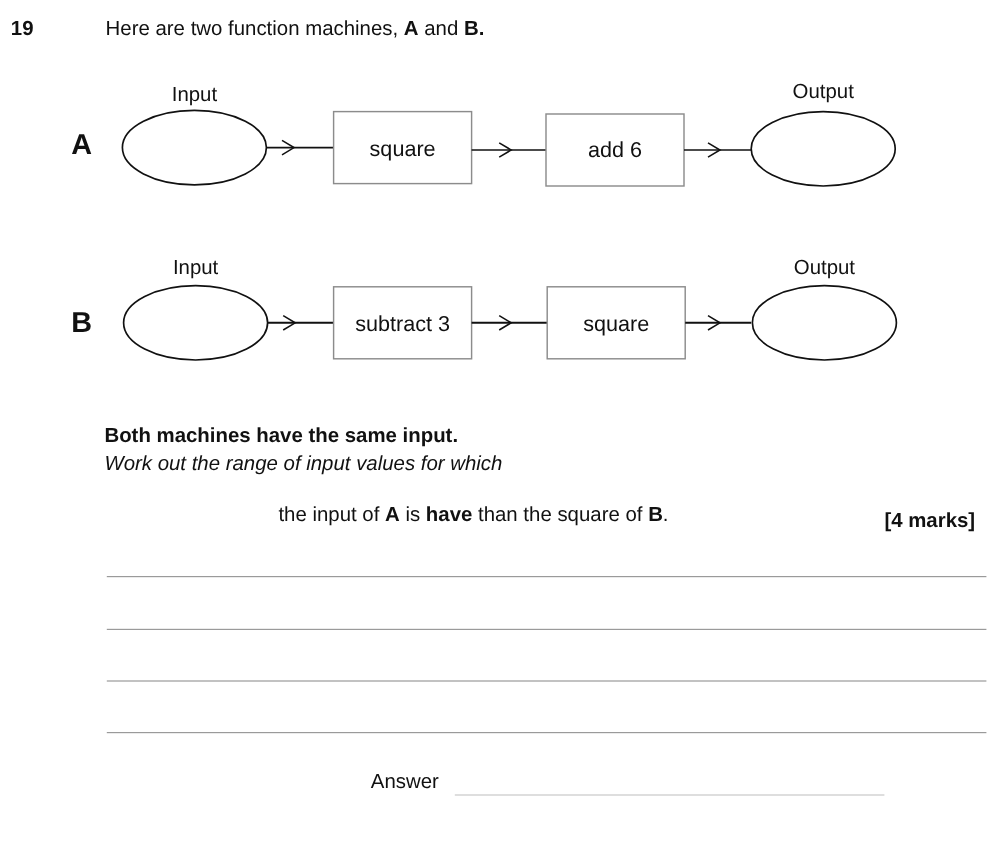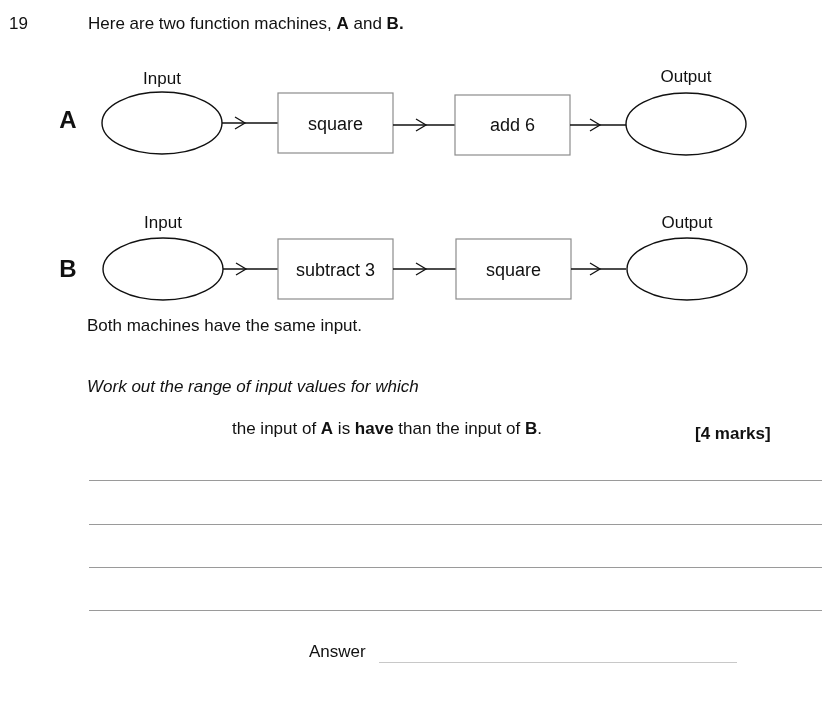--- a/index.html
+++ b/index.html
@@ -11,21 +11,21 @@
       width: 836px;
       height: 716px;
       position: relative;
       overflow: hidden;
       font-family: "Liberation Sans", sans-serif;
       color: #111111;
     }
     .abs { position: absolute; }
     .qnum {
       left: 9px; top: 14px;
-      font-size: 17px; font-weight: normal; text-align: center;
+      font-size: 17px; font-weight: bold; text-align: center;
     }
     .intro {
       left: 88px; top: 14px;
       font-size: 17px;
     }
     .intro b, .cond b { font-weight: bold; }
     .diagram {
       left: 0; top: 0;
     }
     .diagram text {
@@ -88,24 +88,24 @@
     <polyline points="416,263 426,269 416,275" fill="none" stroke="#111" stroke-width="1.3"></polyline>
     <rect x="456" y="239" width="115" height="60" fill="#fff" stroke="#8c8c8c" stroke-width="1.2"></rect>
     <text x="513.5" y="276" font-size="18" text-anchor="middle" fill="#111">square</text>
     <line x1="571" y1="269" x2="626" y2="269" stroke="#111" stroke-width="1.6"></line>
     <polyline points="590,263 600,269 590,275" fill="none" stroke="#111" stroke-width="1.3"></polyline>
     <text x="687" y="228" font-size="17" text-anchor="middle" fill="#111">Output</text>
     <ellipse cx="687" cy="269" rx="60" ry="31" fill="#fff" stroke="#111" stroke-width="1.4"></ellipse>
   </g>
 </svg>
 
-<div class="abs body-text" style="left:87px; top:316px;">Both machines have the same input.</div>
+<div class="abs body-text" style="left:87px; top:353px;font-weight:bold;">Both machines have the same input.</div>
 <div class="abs body-text" style="left:87px; top:377px;font-style:italic;">Work out the range of  input values for which</div>
-<div class="abs body-text cond" style="left:232px; top:419px;"><span>the input of </span><b>A</b><span> is </span><b>have</b><span> than the input of </span><b>B</b><span>.</span></div>
-<div class="abs marks" style="left:695px; top:424px;">[4 marks]</div>
+<div class="abs body-text cond" style="left:232px; top:419px;"><span>the input of </span><b>A</b><span> is </span><b>have</b><span> than the square of </span><b>B</b><span>.</span></div>
+<div class="abs marks" style="left:737px; top:424px;">[4 marks]</div>
 
 <div class="abs rule" style="top:480px;"></div>
 <div class="abs rule" style="top:524px;"></div>
 <div class="abs rule" style="top:567px;"></div>
 <div class="abs rule" style="top:610px;"></div>
 
 <div class="abs answer-label">Answer</div>
 <div class="abs answer-line"></div>
 
 </body></html>

